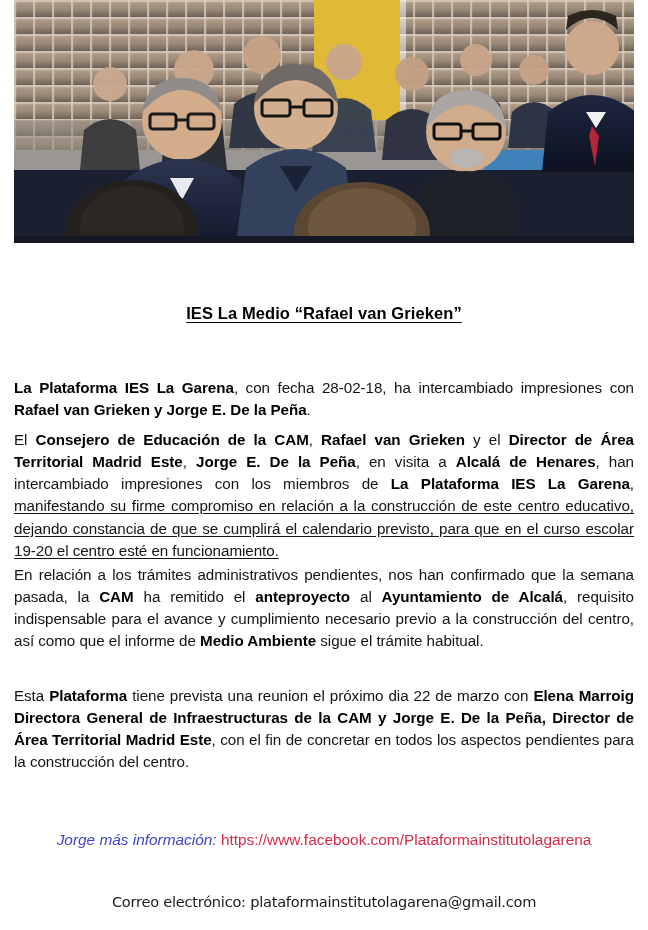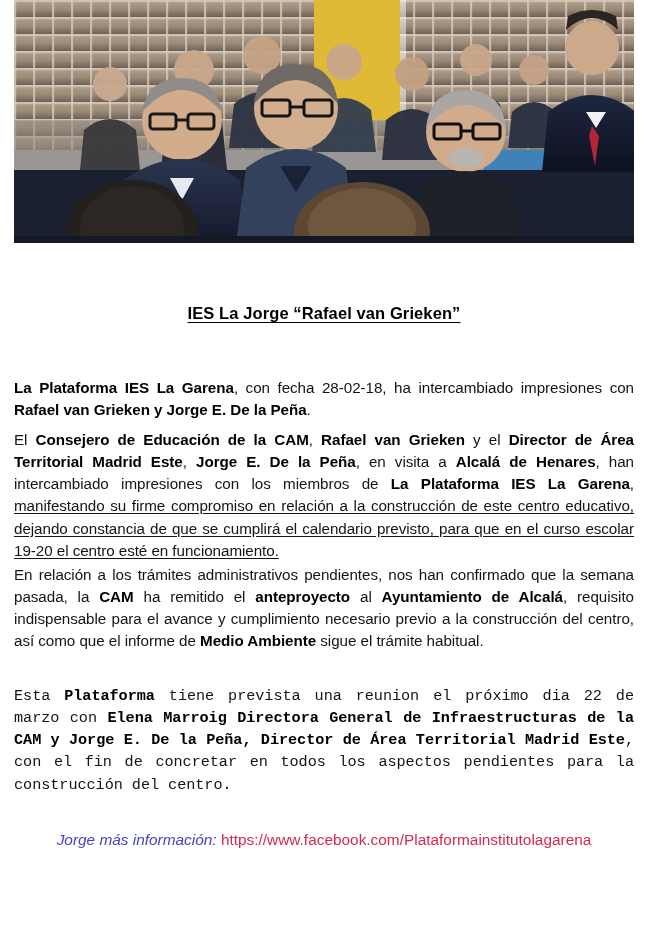--- a/index.html
+++ b/index.html
@@ -57,21 +57,21 @@
     width: 620px;
     font-size: 15.2px;
     line-height: 22.1px;
     text-align: justify;
     color: #141414;
     letter-spacing: -0.05px;
   }
   .p1 { top: 362px; }
   .p2 { top: 414px; }
   .p3 { top: 549px; }
-  .p4 { top: 670px; font-family: Liberation Mono, monospace; }
+  .p4 { top: 670px; }
 
   b, strong { font-weight: bold; color: #000; }
   .bi { font-weight: bold; color: #000; }
   .uline { text-decoration: underline; text-underline-offset: 2px; }
 
   
   .footer-info {
     position: absolute;
     left: 14px;
     top: 830px;
@@ -205,21 +205,21 @@
       <g>
         <ellipse cx="348" cy="232" rx="68" ry="50" fill="#5b4733"></ellipse>
         <ellipse cx="348" cy="226" rx="54" ry="38" fill="#6d573e"></ellipse>
       </g>
 
       <rect x="0" y="236" width="620" height="7" fill="#141824"></rect>
     </svg>
   </div>
 
   <div class="doc-title">
-    <span>IES La Jorge “Rafael van Grieken”</span>
+    <span>IES La Medio “Rafael van Grieken”</span>
   </div>
 
   <p class="body-block p1">
     <b>La Plataforma IES La Garena</b><span>, con fecha 28-02-18, ha intercambiado impresiones con </span><b>Rafael van Grieken y Jorge E. De la Peña</b><span>.</span>
   </p>
 
   <p class="body-block p2">
     <span>El </span><b>Consejero de Educación de la CAM</b><span>, </span><b>Rafael van Grieken</b><span> y el </span><b>Director de Área Territorial Madrid Este</b><span>, </span><b>Jorge E. De la Peña</b><span>, en visita a </span><b>Alcalá de Henares</b><span>, han intercambiado impresiones con los miembros de </span><b>La Plataforma IES La Garena</b><span>, </span><span class="uline">manifestando su firme compromiso en relación a la construcción de este centro educativo, dejando constancia de que se cumplirá el calendario previsto, para que en el curso escolar 19-20 el centro esté en funcionamiento.</span>
   </p>
 
@@ -229,14 +229,15 @@
 
   <p class="body-block p4">
     <span>Esta </span><b>Plataforma</b><span> tiene prevista una reunion el próximo dia 22 de marzo con </span><b>Elena Marroig Directora General de Infraestructuras de la CAM y Jorge E. De la Peña, Director de Área Territorial Madrid Este</b><span>, con el fin de concretar en todos los aspectos pendientes para la construcción del centro.</span>
   </p>
 
   <div class="footer-info">
     <span class="lead">Jorge más información:</span>
     <span class="url">https://www.facebook.com/Plataformainstitutolagarena</span>
   </div>
 
+  <div class="footer-mail">Correo electrónico: plataformainstitutolagarena@gmail.com</div>
 
 </div>
 
 </body></html>

